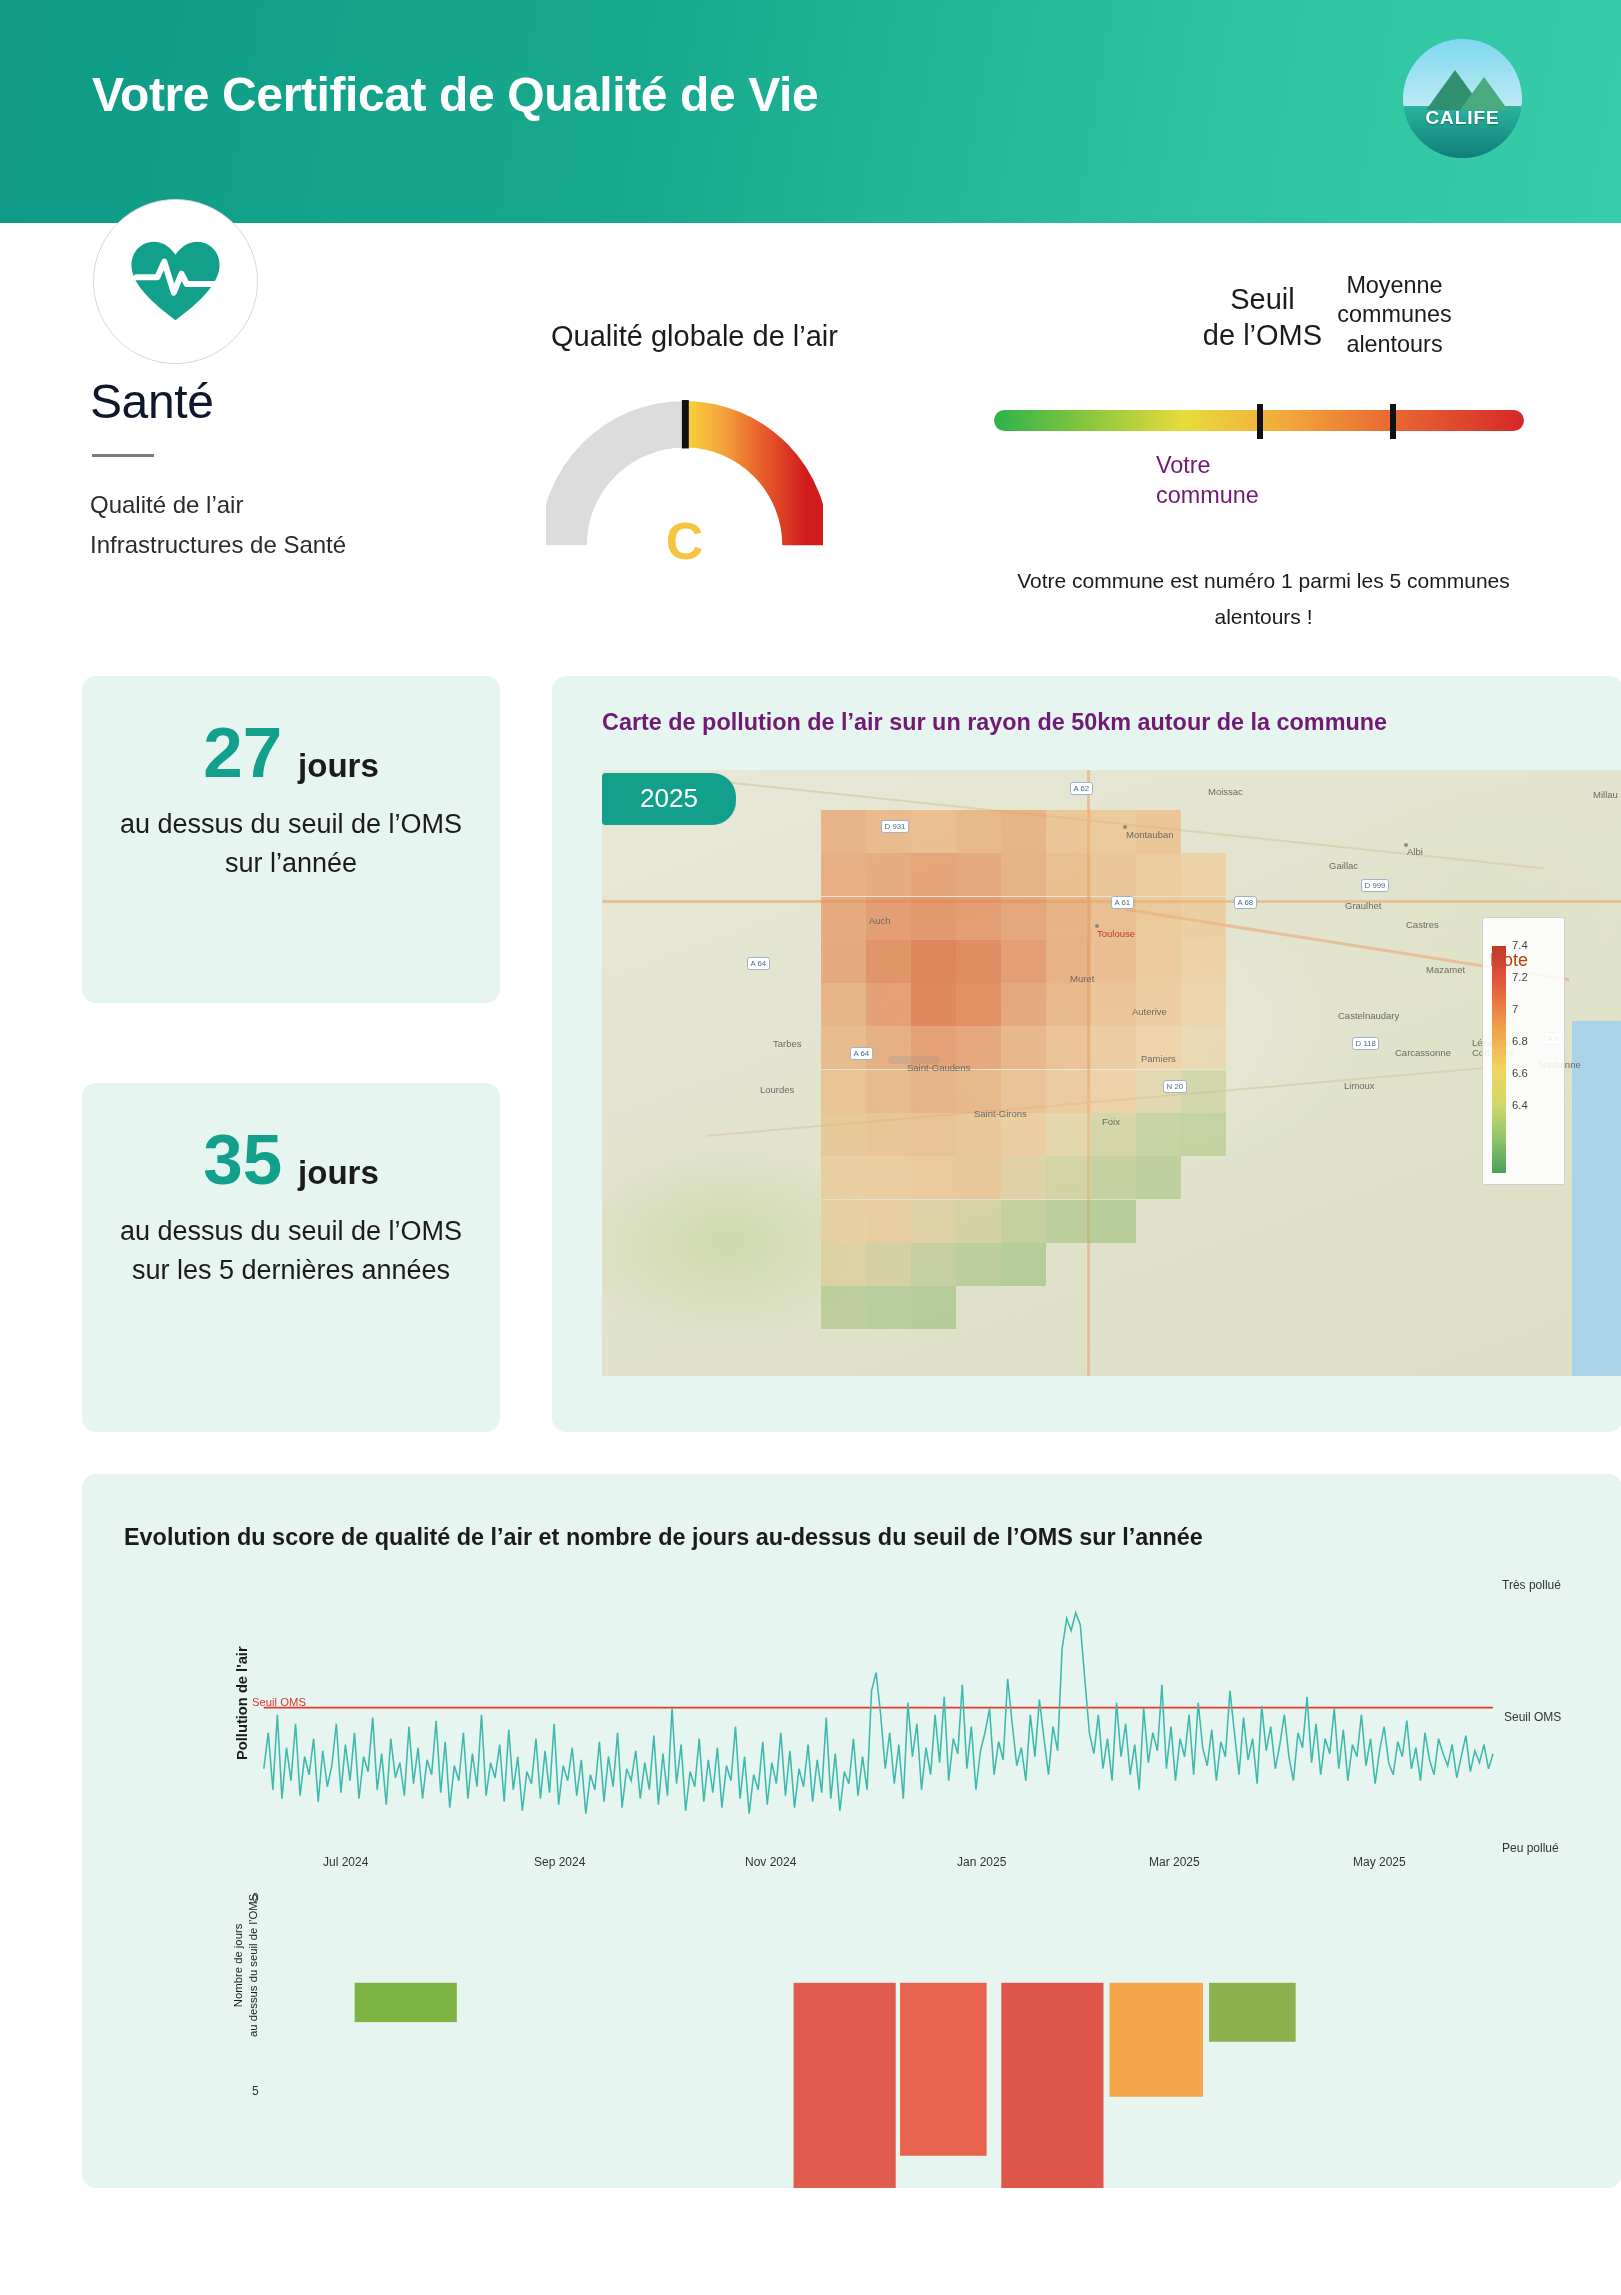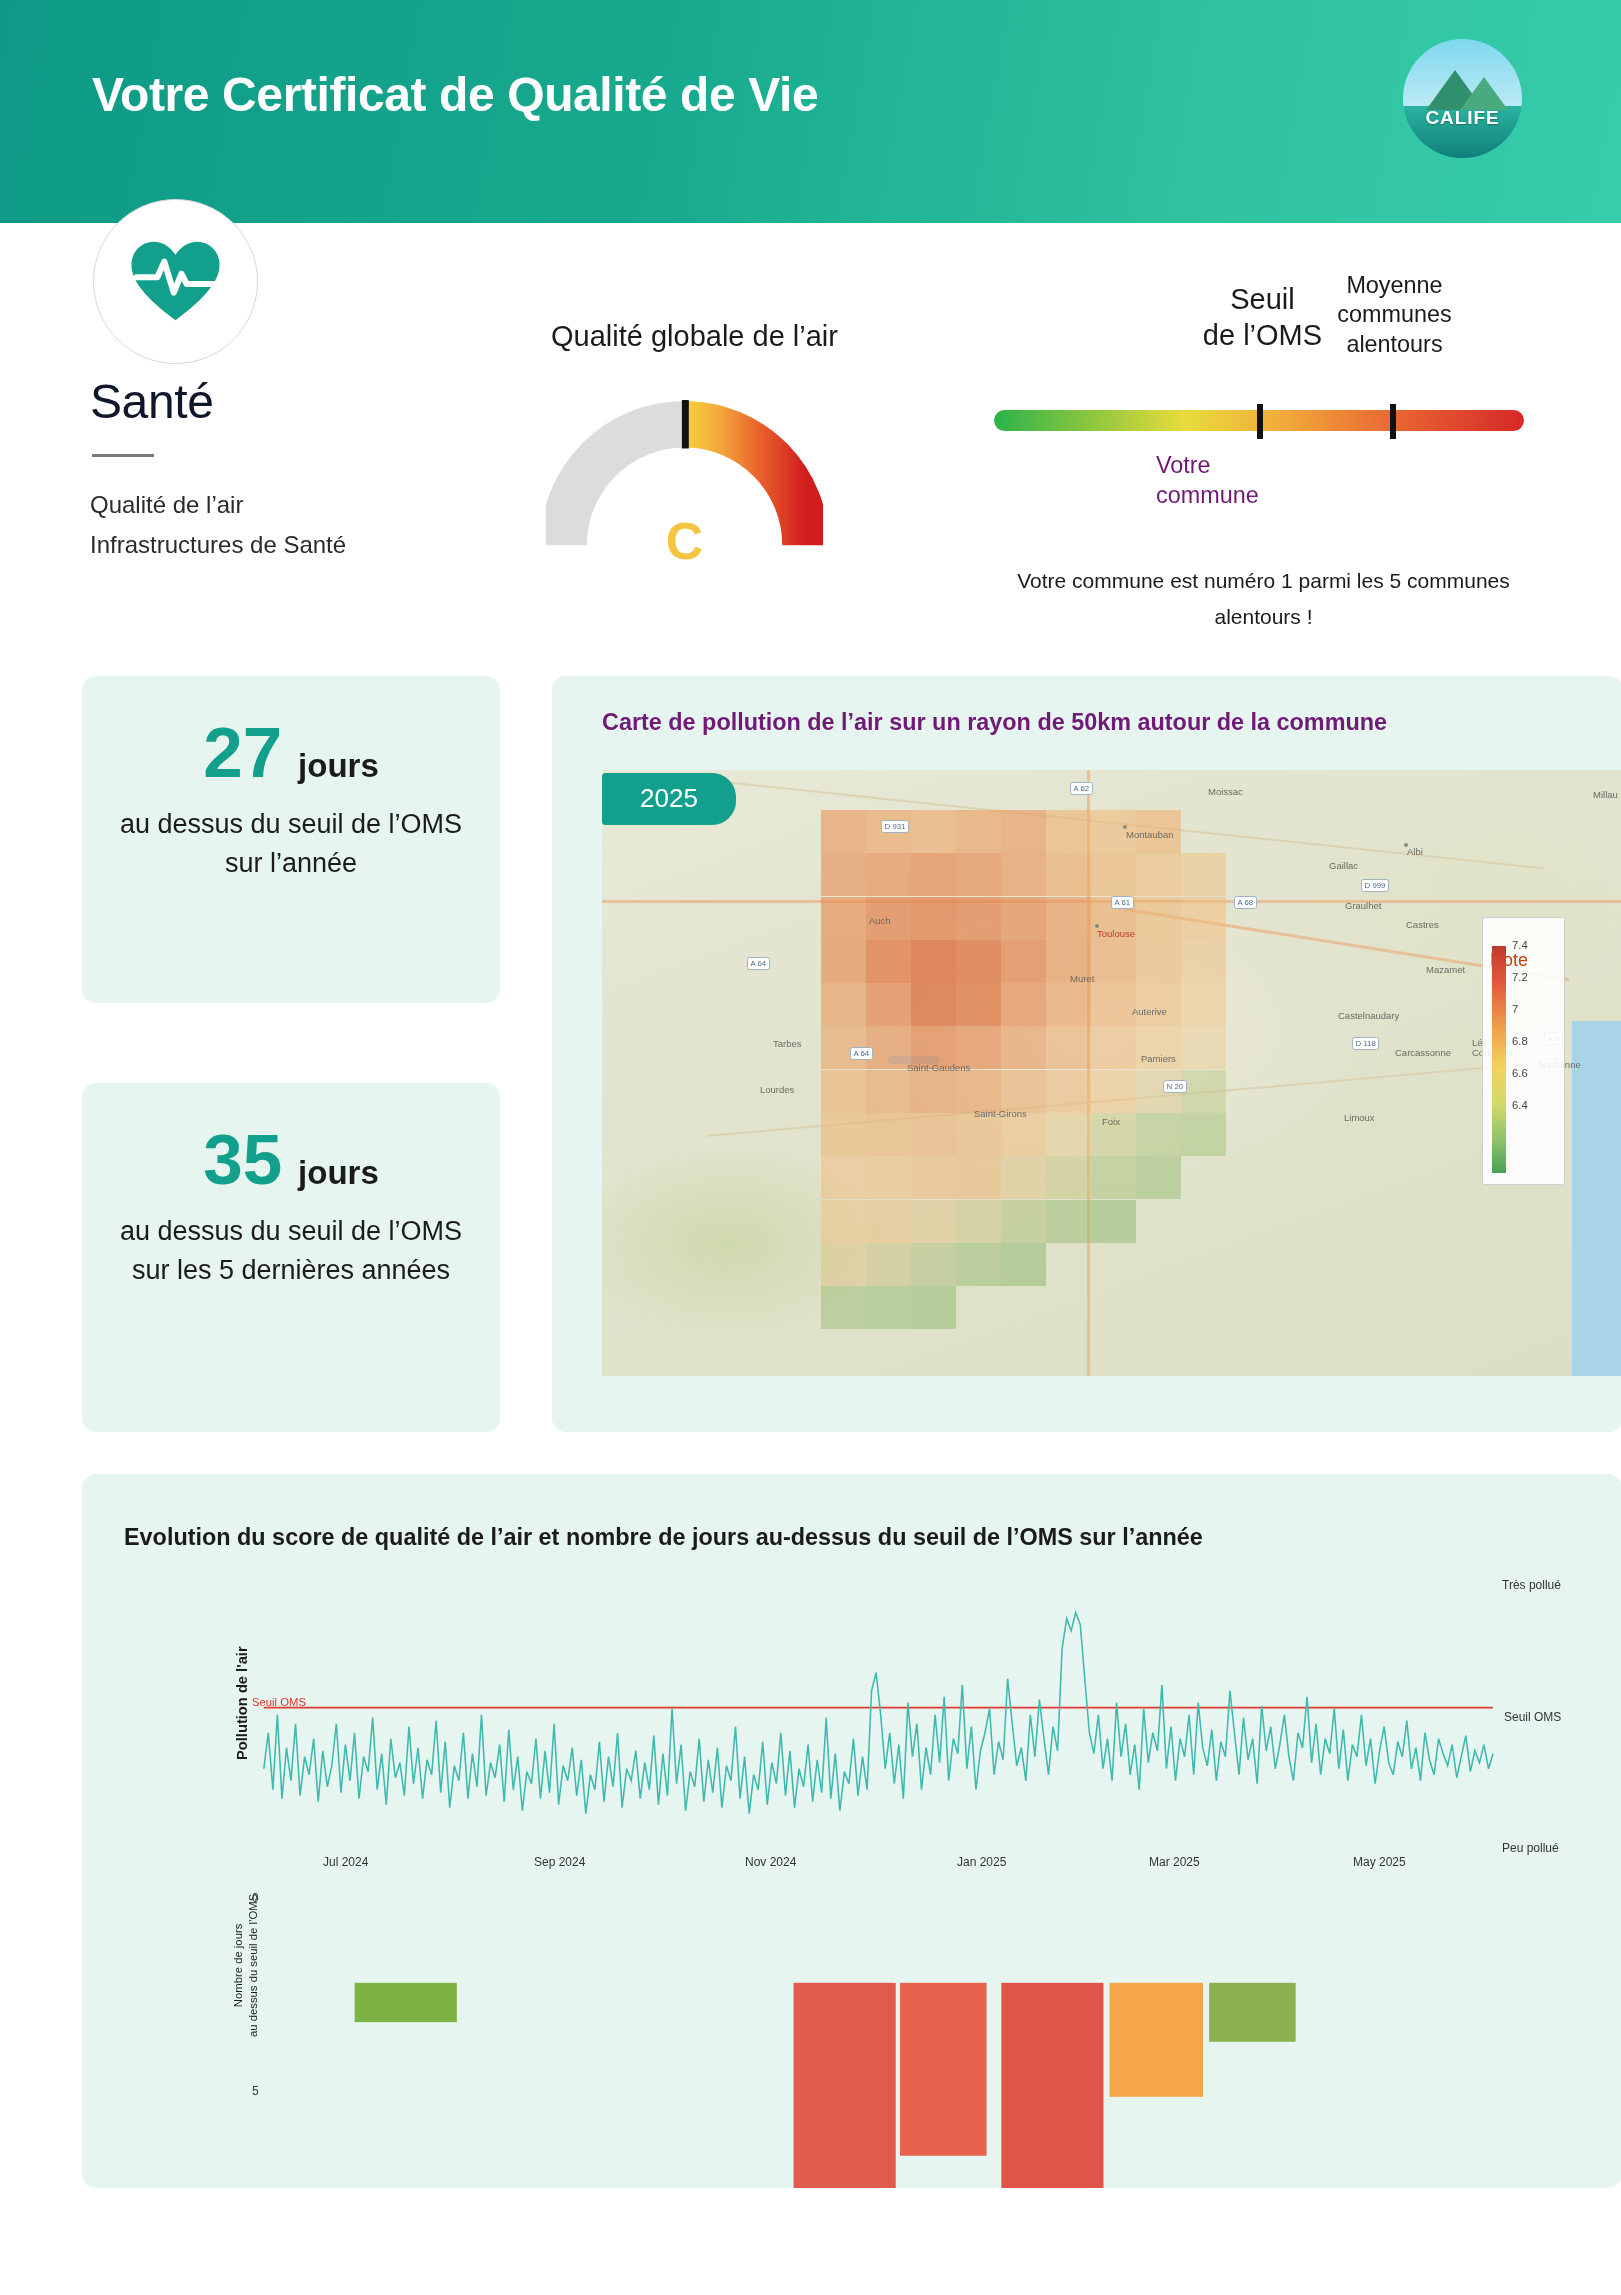--- a/index.html
+++ b/index.html
@@ -457,21 +457,21 @@
     <div class="map-label" style="left:824px; top:194px;">Mazamet</div>
     <div class="map-label" style="left:468px; top:203px;">Muret</div>
     <div class="map-label" style="left:530px; top:236px;">Auterive</div>
     <div class="map-label" style="left:736px; top:240px;">Castelnaudary</div>
     <div class="map-label" style="left:171px; top:268px;">Tarbes</div>
     <div class="map-label" style="left:793px; top:277px;">Carcassonne</div>
     <div class="map-label" style="left:937px; top:289px;">Narbonne</div>
     <div class="map-label" style="left:305px; top:292px;">Saint-Gaudens</div>
     <div class="map-label" style="left:539px; top:283px;">Pamiers</div>
     <div class="map-label" style="left:158px; top:314px;">Lourdes</div>
-    <div class="map-label" style="left:726px; top:342px;padding-left:16px;">Limoux</div>
+    <div class="map-label" style="left:726px; top:310px;padding-left:16px;">Limoux</div>
     <div class="map-label" style="left:372px; top:338px;">Saint-Girons</div>
     <div class="map-label" style="left:500px; top:346px;">Foix</div>
     <div class="map-label" style="left:870px; top:268px; line-height:1.1;">Lézignan-<br>Corbières</div>
 
     <div class="map-shield" style="left:468px; top:12px;">A 62</div>
     <div class="map-shield" style="left:279px; top:50px;">D 931</div>
     <div class="map-shield" style="left:759px; top:109px;">D 999</div>
     <div class="map-shield" style="left:632px; top:126px;">A 68</div>
     <div class="map-shield" style="left:509px; top:126px;">A 61</div>
     <div class="map-shield" style="left:145px; top:187px;">A 64</div>

